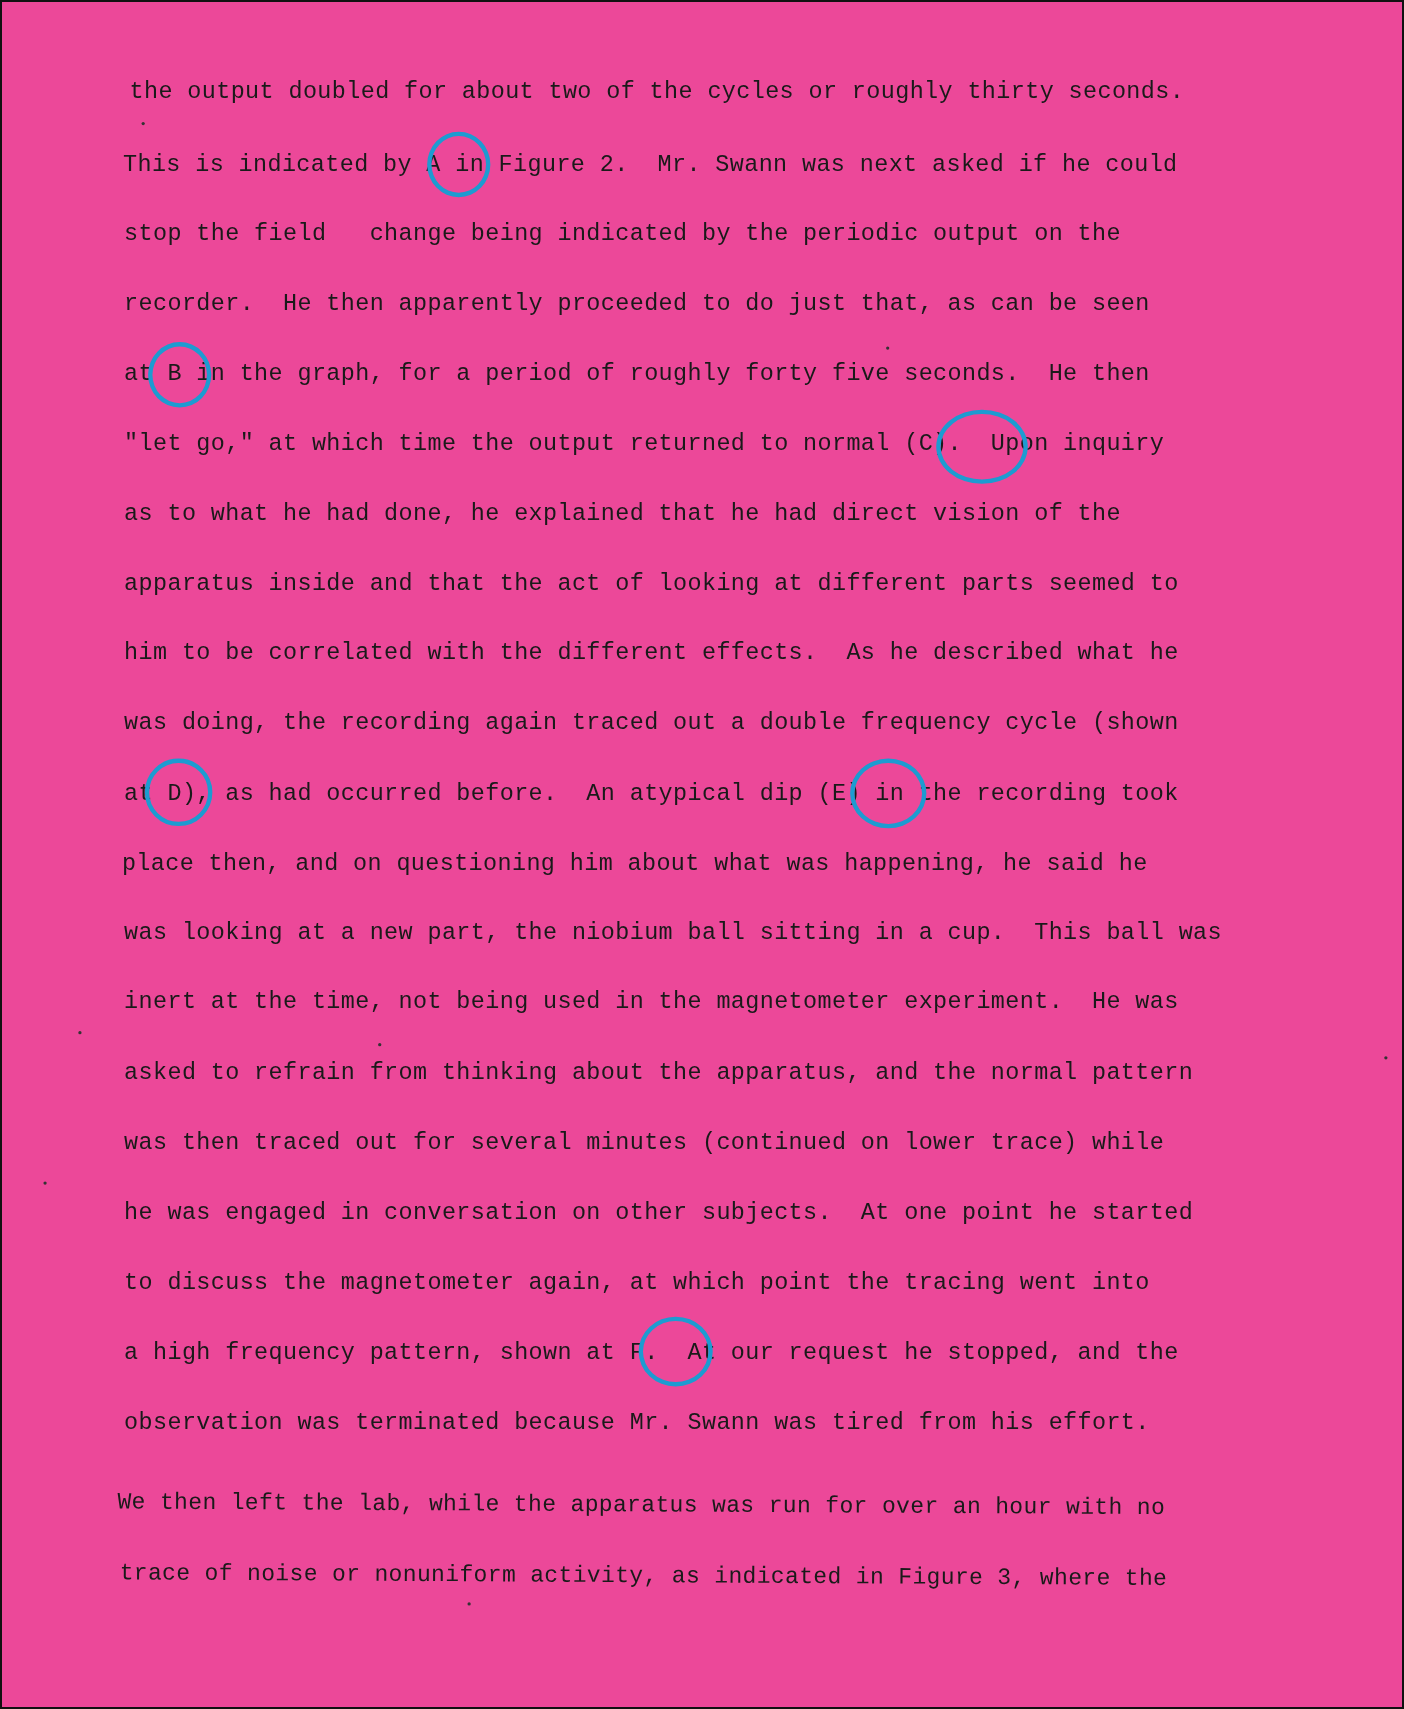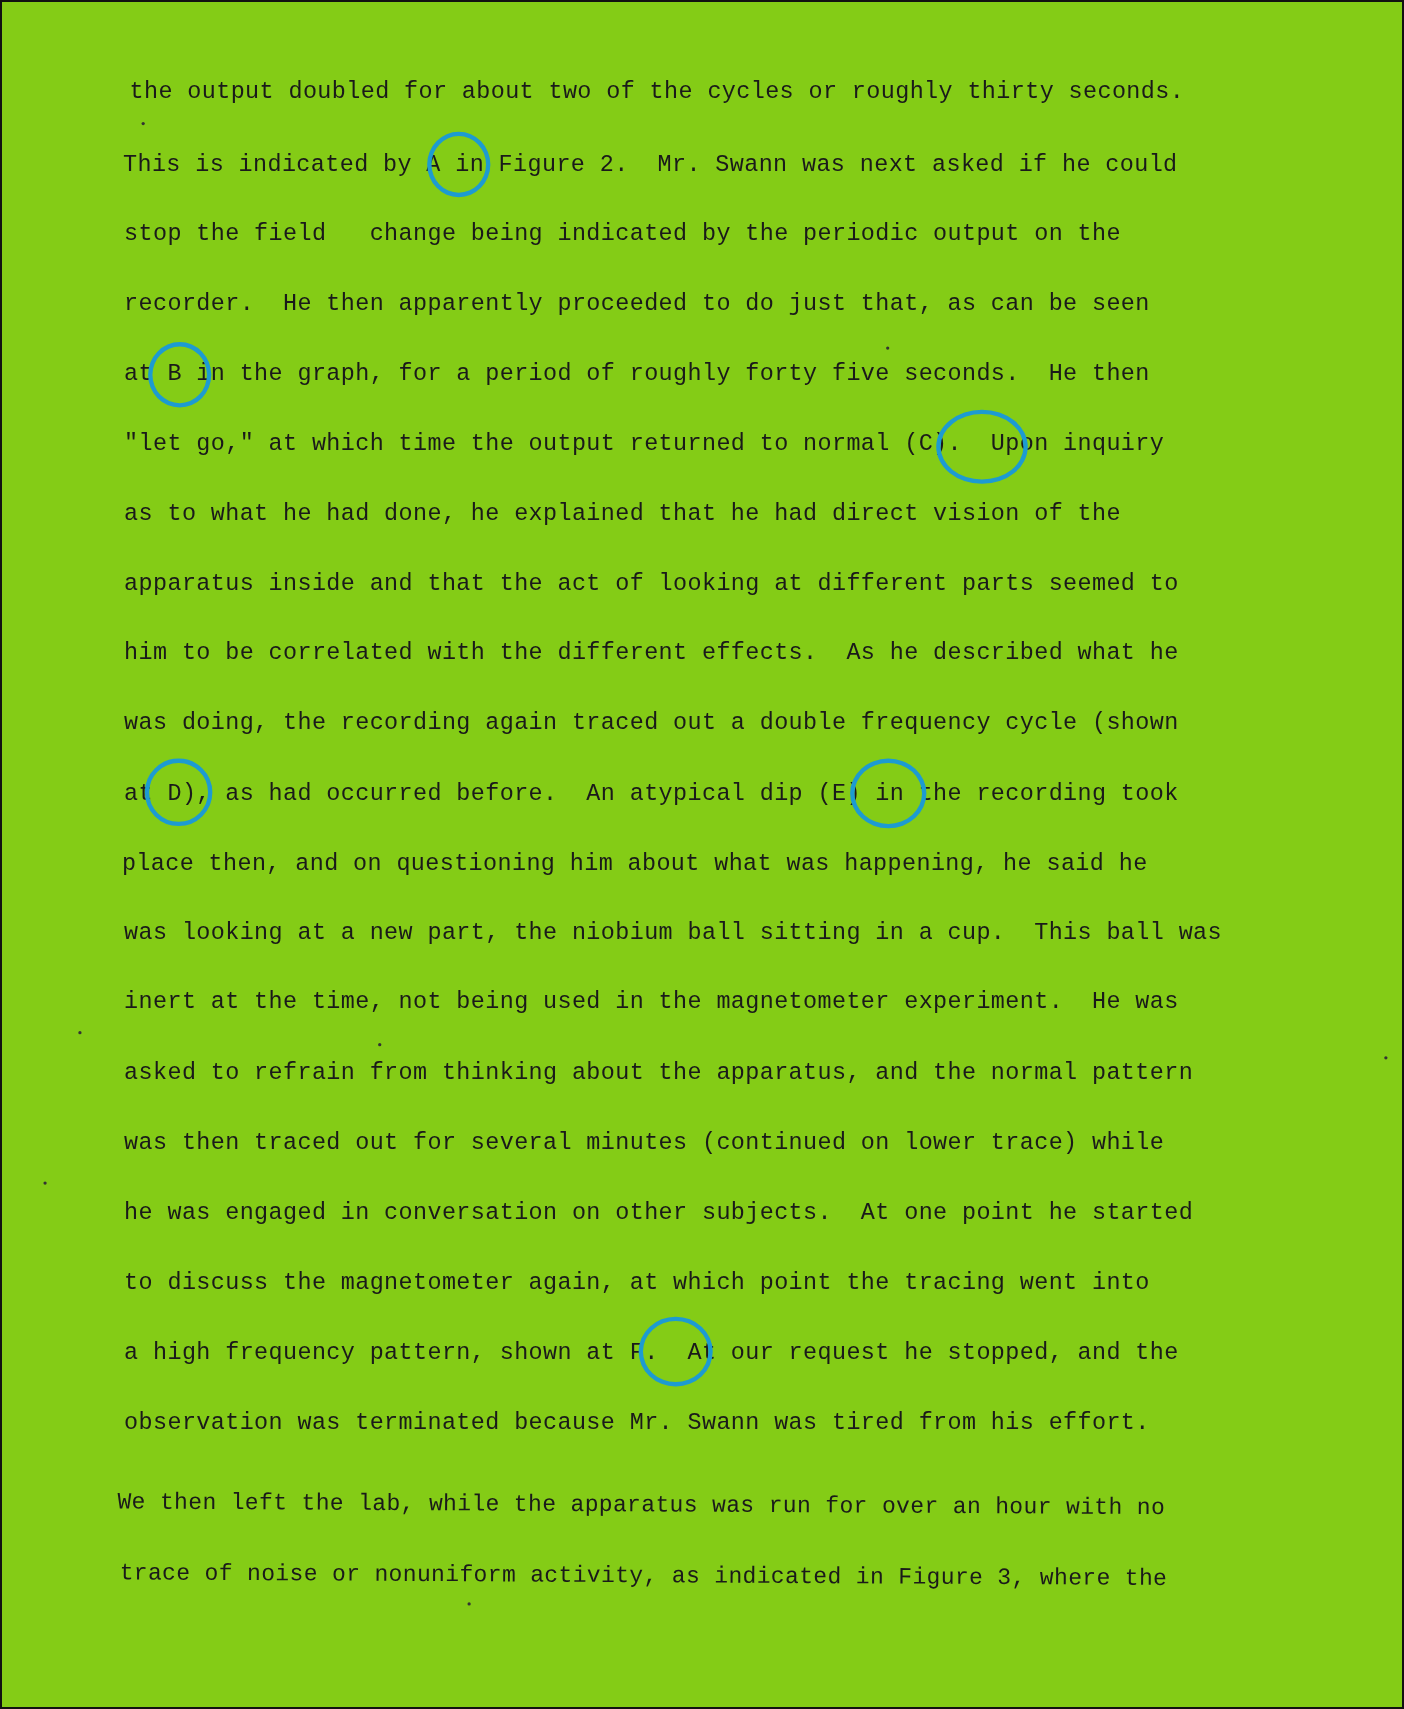--- a/index.html
+++ b/index.html
@@ -1,21 +1,21 @@
 <!DOCTYPE html>
 <html><head>
   <meta charset="utf-8">
   <style>
     html, body { margin: 0; padding: 0; background: #ffffff; }
     body { width: 1404px; height: 1709px; overflow: hidden; }
     .page {
       position: relative;
       width: 1400px; height: 1705px;
       border: 2px solid #111;
-      background: #84cc16;
+      background: #ec4899;
       box-sizing: content-box;
     }
     .inner {
       position: absolute; left: 0; top: 0;
       width: 1288px; height: 1568px;
       transform: scale(1.0901);
       transform-origin: 0 0;
     }
     .line {
       position: absolute;

